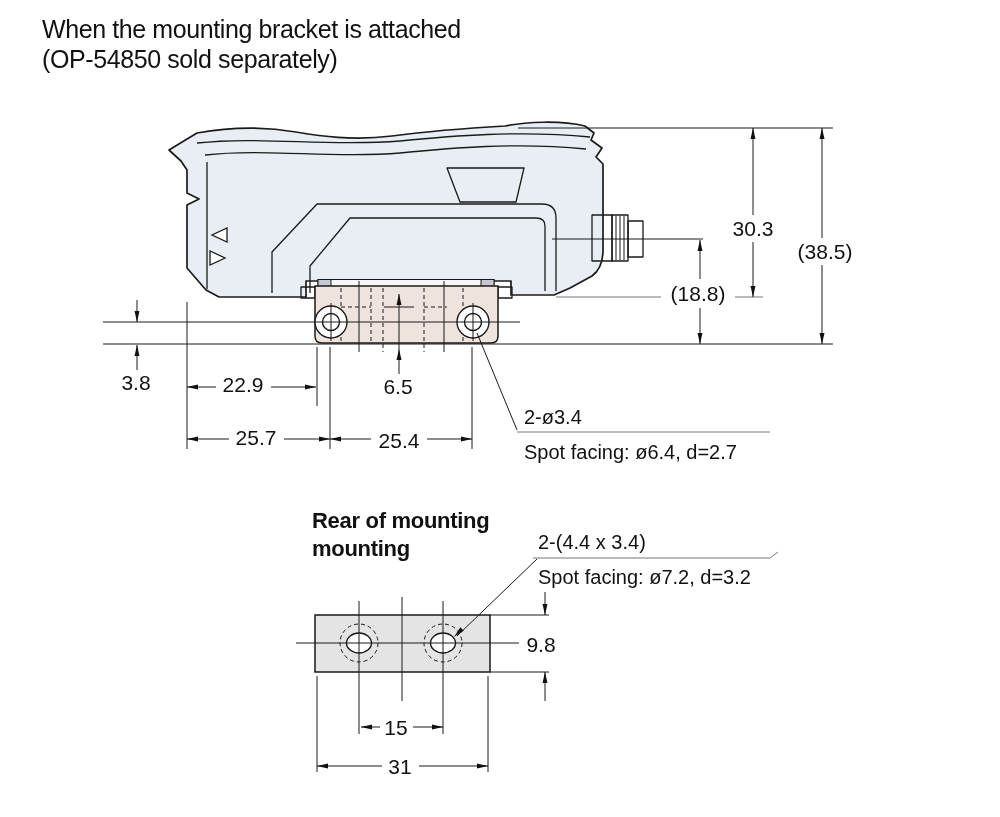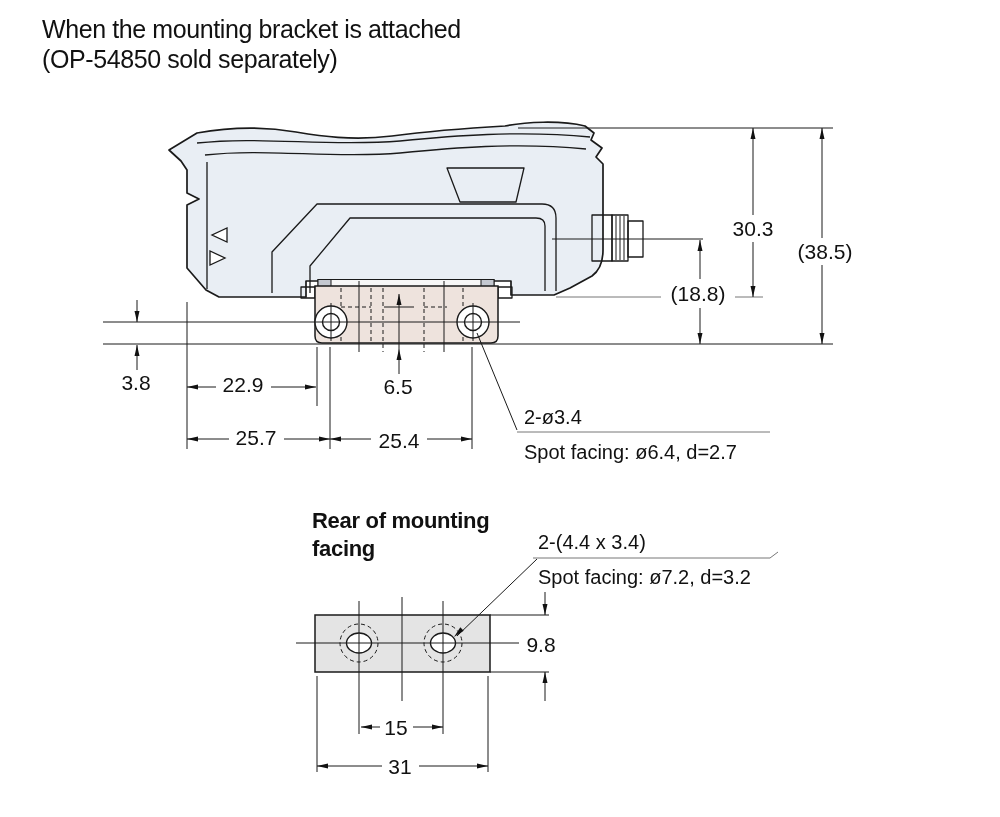--- a/index.html
+++ b/index.html
@@ -25,21 +25,21 @@
 
 <div class="canvas">
 
   <div class="title">
     <div>When the mounting bracket is attached</div>
     <div>(OP-54850 sold separately)</div>
   </div>
 
   <div class="rear-heading">
     <div>Rear of mounting</div>
-    <div>facing</div>
+    <div>mounting</div>
   </div>
 
   <svg width="1000" height="817" viewBox="0 0 1000 817">
 
     <g>
 
       <path class="outline" d="M169,150 L197,133 C230,127 262,126 296,132 C320,136 352,141 392,136
                C430,131 470,128 505,126 C525,122 560,120 585,126 L594,133 L591,140
                L602,148 L596,157 L603,164 L603,250 Q603,268 592,276 L570,288 L554,295
                L511,295 L511,281 L306,281 L306,297 L219,297 L206,290 L187,268

